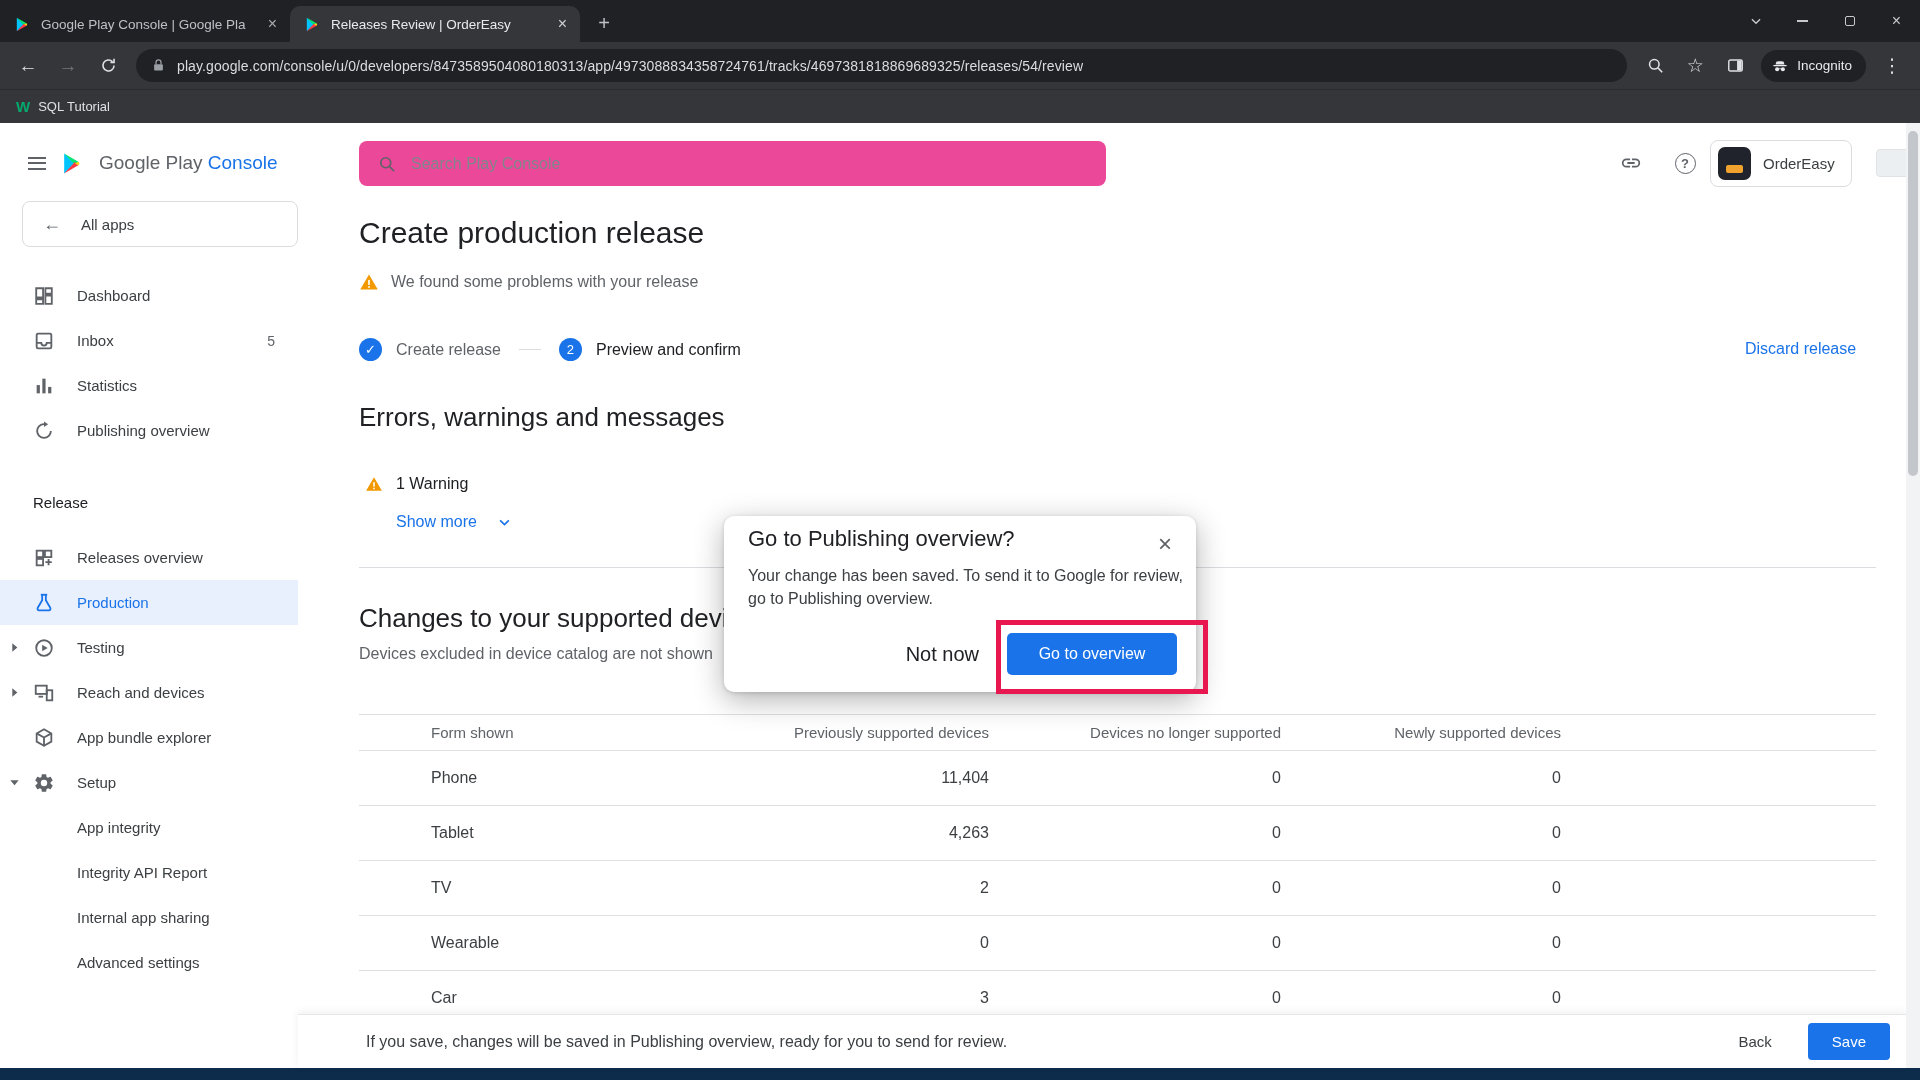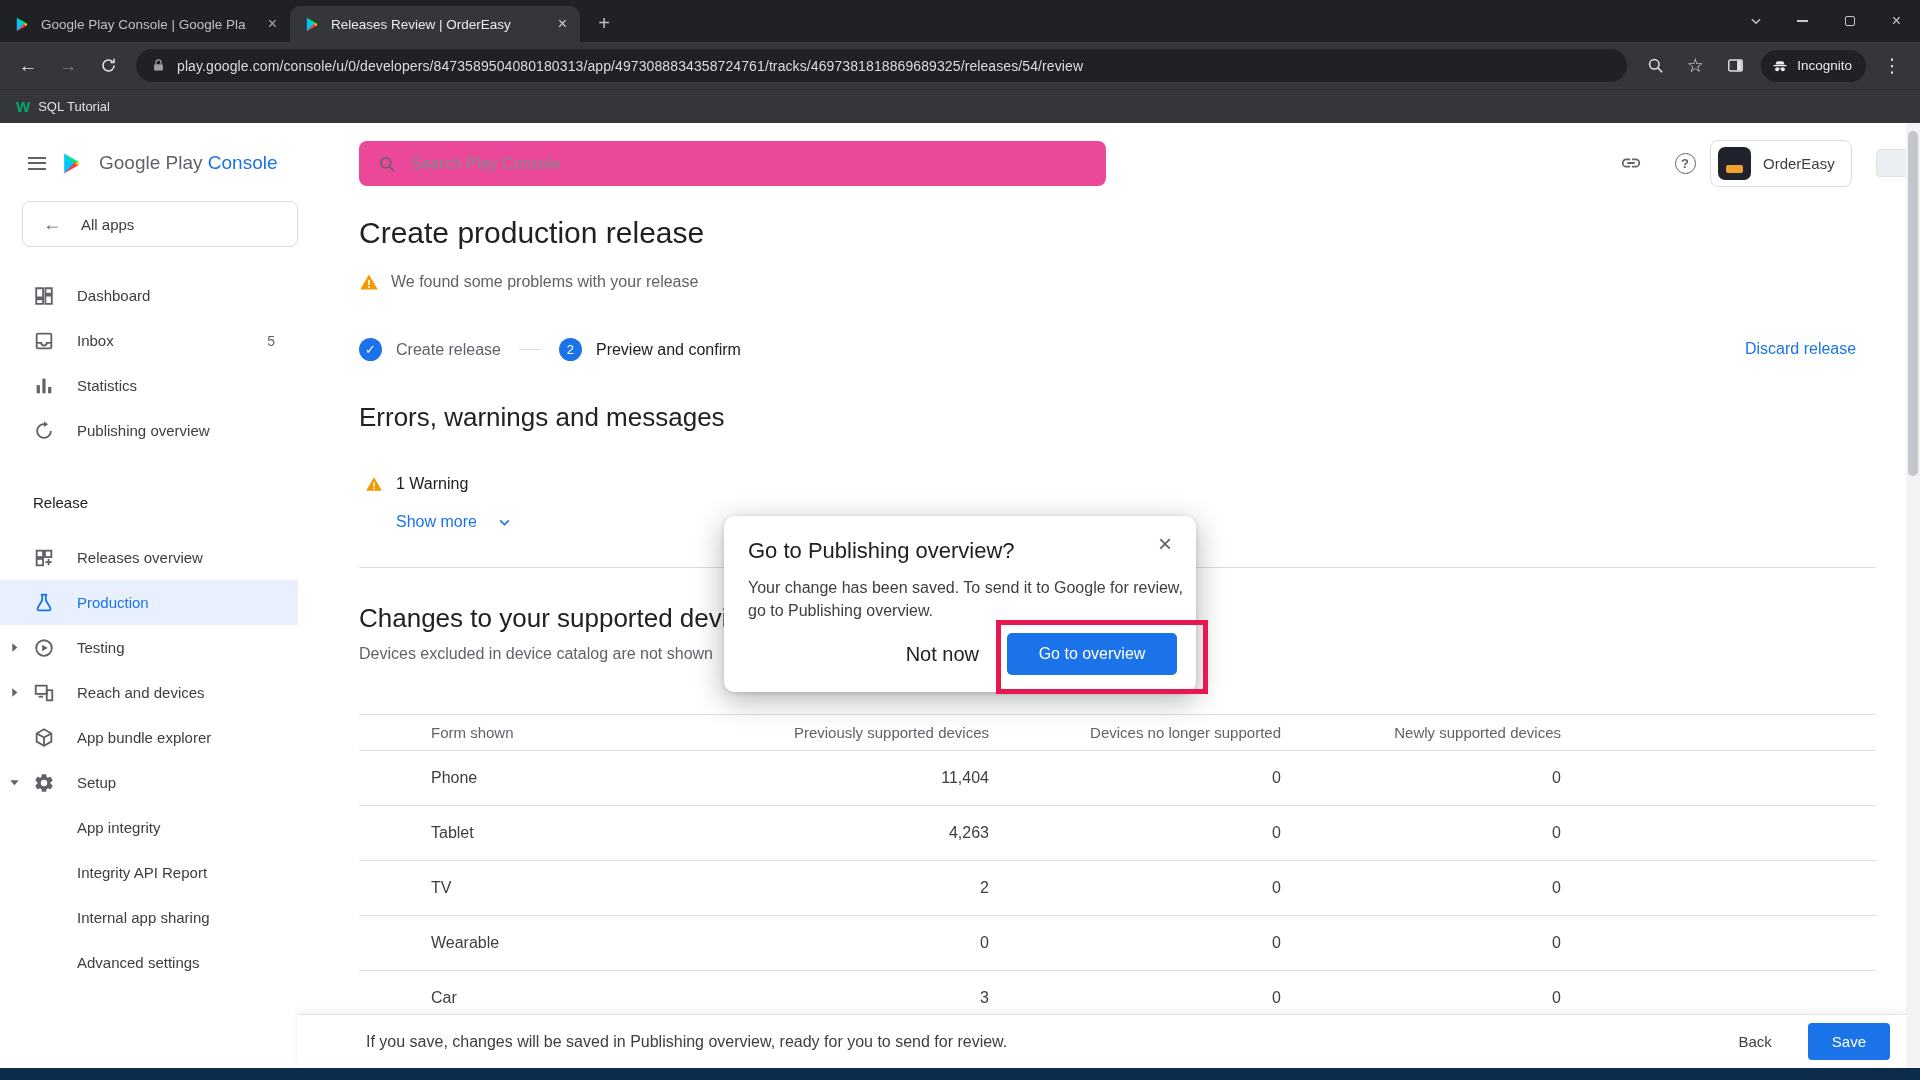--- a/index.html
+++ b/index.html
@@ -142,21 +142,21 @@
   .btn-save{height:37px;padding:0 24px;background:var(--accent-blue,#1a73e8);color:#fff;border:none;
             border-radius:4px;font:500 15px "Liberation Sans",sans-serif;cursor:pointer}
   .navy{position:absolute;left:0;top:1068px;width:1920px;height:12px;
         background:var(--bottom-strip-navy,#0d2b4b)}
   .scrollbar{position:absolute;left:1906px;top:123px;width:14px;height:945px;background:#f1f3f4;z-index:6}
   .scroll-thumb{position:absolute;left:2px;top:8px;width:10px;height:345px;border-radius:6px;background:#c3c6ca}
 
   
   .dialog{position:absolute;left:724px;top:516px;width:472px;height:176px;background:#fff;
           border-radius:10px;box-shadow:0 8px 30px rgba(0,0,0,.30),0 1px 4px rgba(0,0,0,.15);
-          z-index:10;padding:22px 24px}
+          z-index:10;padding:10px 24px}
   .dialog-title{font-size:22px;color:#202124}
   .dialog-close{position:absolute;right:16px;top:13px;font-size:24px;color:#5f6368;width:30px;
                 height:30px;display:flex;align-items:center;justify-content:center;cursor:pointer}
   .dialog-body{margin-top:13px;width:440px;font-size:16px;line-height:1.42;color:#3c4043}
   .dialog-actions{position:absolute;right:19px;bottom:17px;display:flex;align-items:center;gap:28px}
   .btn-notnow{font-size:20px;font-weight:500;color:#202124;background:none;border:none;
               font-family:"Liberation Sans",sans-serif;cursor:pointer}
   .btn-primary{width:170px;height:42px;background:var(--accent-blue,#1a73e8);color:#fff;border:none;
                border-radius:5px;font:500 16px "Liberation Sans",sans-serif;cursor:pointer}
   .red-annotation{position:absolute;left:996px;top:620px;width:212px;height:74px;

